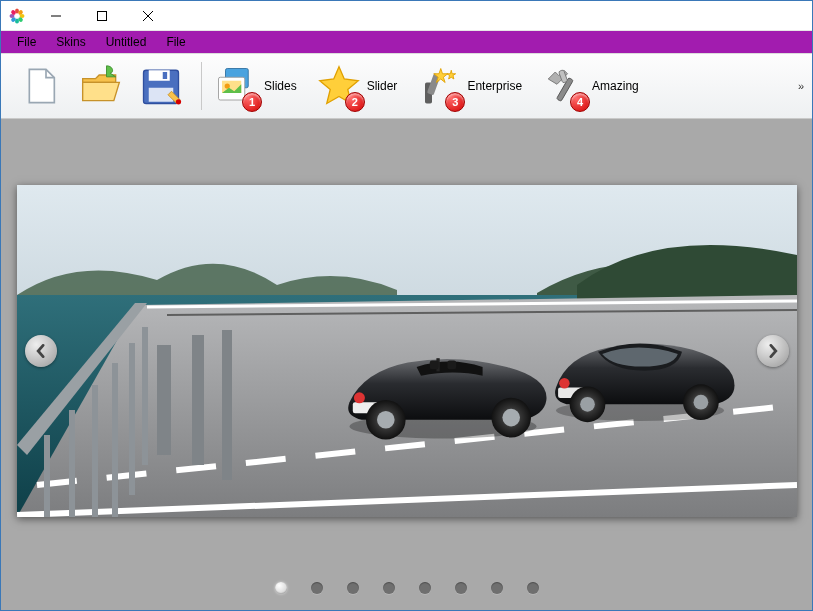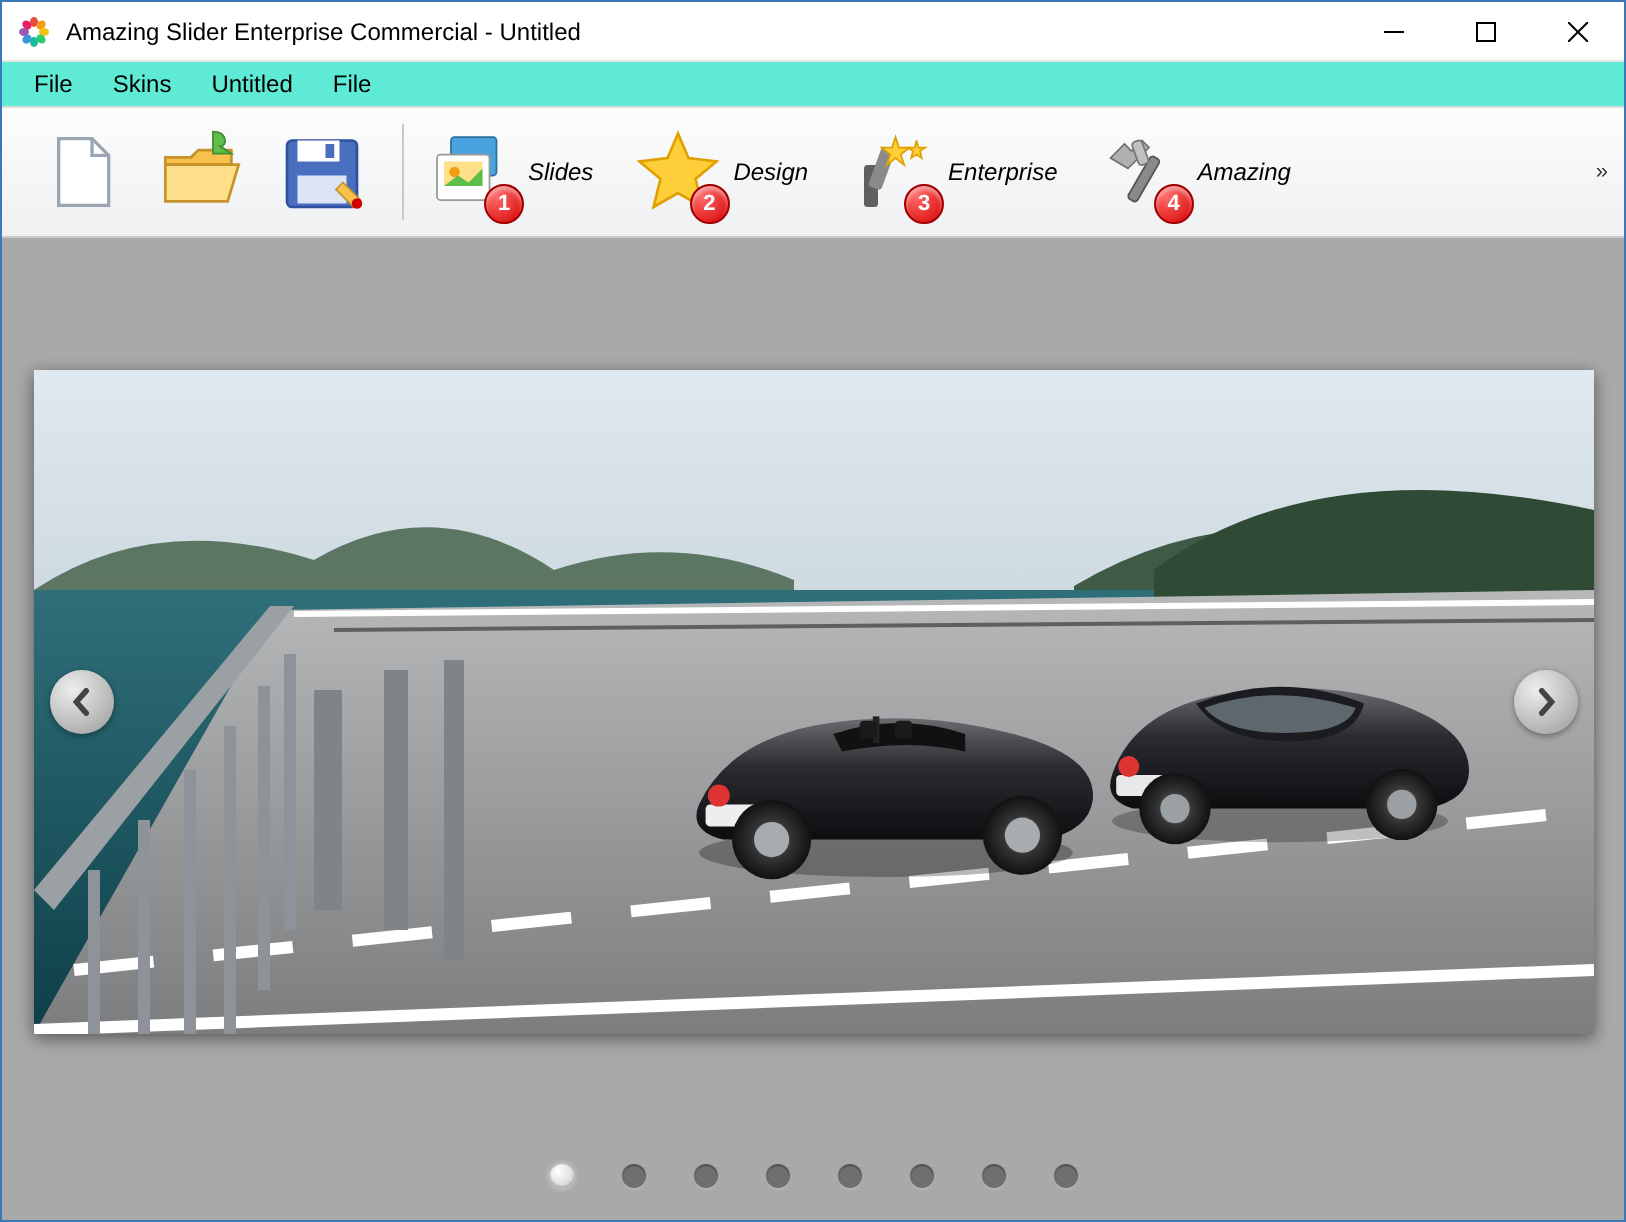--- a/index.html
+++ b/index.html
@@ -4,28 +4,28 @@
 <style>
   * { box-sizing: border-box; margin: 0; padding: 0; font-family: "Segoe UI", Tahoma, sans-serif; }
   html, body { width: 813px; height: 611px; overflow: hidden; background: #fff; }
   .window { width: 813px; height: 611px; border: 1px solid #3a78b8; display: flex; flex-direction: column; }
   .titlebar { height: 30px; display: flex; align-items: center; background: #fff; border-bottom: 1px solid #e6e6e6; }
   .titlebar .app-icon { width: 16px; height: 16px; margin: 0 8px; }
   .titlebar .title { flex: 1; font-size: 12px; color: #000; }
   .winbtns { display: flex; height: 100%; }
   .winbtn { width: 46px; display: flex; align-items: center; justify-content: center; }
   .winbtn svg { width: 10px; height: 10px; }
-  .menubar { height: 22px; display: flex; align-items: center; padding: 0 6px; font-size: 12px; color: #000; background:#5eead4;text-align:center;}
+  .menubar { height: 22px; display: flex; align-items: center; padding: 0 6px; font-size: 12px; color: #000; background:#a21caf;text-align:center;}
   .menubar span { padding: 2px 10px; cursor: default; }
   .toolbar { height: 66px; background: linear-gradient(#fdfdfd,#eef0f2); border-top:1px solid #dcdcdc; border-bottom:1px solid #c9c9c9; display:flex; align-items:center; padding:0 10px; position:relative;}
   .tbgroup { display:flex; align-items:center; height:100%; }
   .sep { width:1px; height:48px; background:#c9c9c9; margin:0 10px;}
   .tbicon { width:48px; height:48px; margin:0 6px; position:relative; display:flex; align-items:center; justify-content:center;}
   .tbitem { display:flex; align-items:center; margin-right:18px; position:relative;}
-  .tblabel { font-size:12px; color:#000; margin-left:4px;font-style:italic;}
+  .tblabel { font-size:12px; color:#000; margin-left:4px;}
   .badge { position:absolute; right:-2px; bottom:-2px; width:20px; height:20px; border-radius:50%; background:radial-gradient(circle at 30% 30%, #ff6b6b, #d40000); color:#fff; font-size:11px; font-weight:bold; display:flex; align-items:center; justify-content:center; border:1px solid #a00000; box-shadow:inset 0 2px 2px rgba(255,255,255,.5);}
   .chevmore { position:absolute; right:8px; top:50%; transform:translateY(-50%); font-size:11px; color:#333;}
   .workspace { flex:1; background:#a9a9a9; position:relative; display:flex; align-items:center; justify-content:center;}
   .slider { width:780px; height:332px; margin-top:-28px; position:relative; box-shadow:0 2px 8px rgba(0,0,0,.5);}
   .slide-img { width:100%; height:100%; display:block;}
   .navbtn { position:absolute; top:50%; transform:translateY(-50%); width:32px; height:32px; border-radius:50%; background:radial-gradient(circle at 35% 30%, #eee, #999); display:flex; align-items:center; justify-content:center; box-shadow:0 1px 3px rgba(0,0,0,.4);}
   .navbtn.left { left:8px;}
   .navbtn.right { right:8px;}
   .dots { position:absolute; left:0; right:0; bottom:16px; display:flex; justify-content:center; gap:24px;}
   .dot { width:12px; height:12px; border-radius:50%; background:#6f6f6f; box-shadow:inset 0 1px 1px rgba(0,0,0,.3), 0 1px 0 rgba(255,255,255,.15);}
@@ -61,21 +61,20 @@
             </g>
         <g transform="rotate(270)">
               <ellipse cx="0" cy="-5" rx="2" ry="2.5" fill="#9b59b6"></ellipse>
             </g>
         <g transform="rotate(315)">
               <ellipse cx="0" cy="-5" rx="2" ry="2.5" fill="#e91e63"></ellipse>
             </g>
       </g>
         </svg>
     </span>
-    <div class="title">Amazing Slider Enterprise Commercial - Untitled</div>
     <div class="winbtns">
       <div class="winbtn">
           <svg viewBox="0 0 10 10">
             <line x1="0" y1="5" x2="10" y2="5" stroke="#000" stroke-width="1"></line>
           </svg>
         </div>
       <div class="winbtn">
           <svg viewBox="0 0 10 10">
             <rect x="0.5" y="0.5" width="9" height="9" fill="none" stroke="#000" stroke-width="1"></rect>
           </svg>
@@ -138,21 +137,21 @@
       <span class="tblabel">Slides</span>
     </div>
 
     <div class="tbitem">
       <div class="tbicon" style="margin:0;">
         <svg viewBox="0 0 48 48" width="42" height="42">
           <path d="M24 2 L30 16 L46 18 L34 28 L38 44 L24 36 L10 44 L14 28 L2 18 L18 16 Z" fill="#ffcf3a" stroke="#e0a000" stroke-width="1.5"></path>
         </svg>
         <div class="badge">2</div>
       </div>
-      <span class="tblabel">Design</span>
+      <span class="tblabel">Slider</span>
     </div>
 
     <div class="tbitem">
       <div class="tbicon" style="margin:0;">
         <svg viewBox="0 0 48 48" width="42" height="42">
           <rect x="8" y="20" width="8" height="24" rx="2" fill="#5f5f5f"></rect>
           <rect x="14" y="10" width="8" height="24" rx="2" transform="rotate(20 18 22)" fill="#8a8a8a"></rect>
           <path d="M26 4 L28 10 L34 10 L29 14 L31 20 L26 16 L21 20 L23 14 L18 10 L24 10 Z" fill="#ffcf3a" stroke="#e0a000"></path>
           <path d="M38 6 L39 10 L43 10 L40 12 L41 16 L38 14 L35 16 L36 12 L33 10 L37 10 Z" fill="#ffcf3a" stroke="#e0a000"></path>
         </svg>

